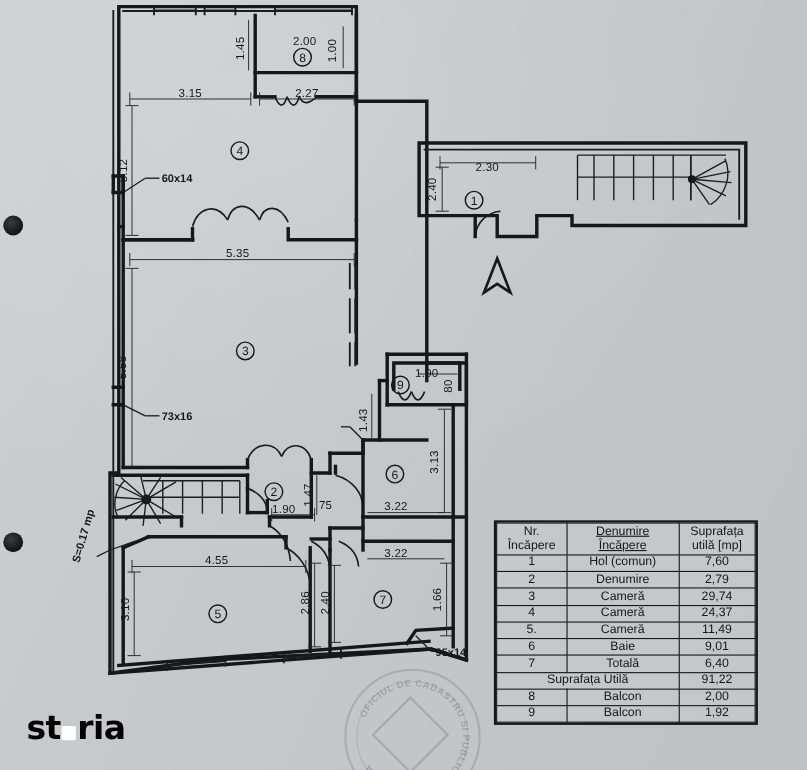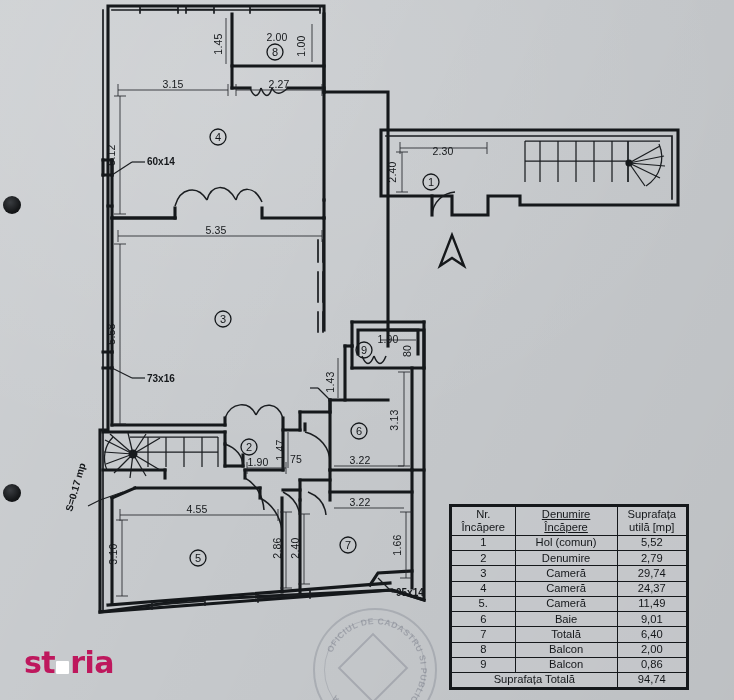--- a/index.html
+++ b/index.html
@@ -29,37 +29,36 @@
   .t-dim{font-size:10.5px;letter-spacing:0.2px;}
   .t-num{font-size:11px;font-weight:400;}
   .t-note{font-size:10px;font-weight:700;}
 
   
   #area-table{
     position:absolute;left:449px;top:473px;width:240px;
     border:2.2px solid #15181b;
     background:rgba(200,203,206,0.55);
     box-sizing:border-box;
-    margin-top:31px;
   }
   #area-table table{border-collapse:collapse;width:100%;}
   #area-table td,#area-table th{
     border:1px solid #15181b;
     font-size:11.2px;color:#15181b;text-align:center;
     padding:0.5px 2px;line-height:1.18;font-weight:400;
   }
   #area-table th{font-weight:400;line-height:1.16;padding:1px 2px;}
   .col-nr{width:62px;}
   .col-name{width:108px;text-decoration:underline;}
   .col-area{width:68px;}
   .rowsum td{font-weight:700;}
   
   #storia-logo{
     position:absolute;left:24px;top:645px;
-    font-size:30px;font-weight:700;color:#be185d;letter-spacing:-0.5px;
+    font-size:30px;font-weight:700;color:#000000;letter-spacing:-0.5px;
     font-family:"DejaVu Sans", sans-serif;
     user-select:none;
   }
   #storia-logo .sq{
     display:inline-block;width:13px;height:13px;background:#ffffff;
     margin:0 1px -1px 1px;border-radius:1px;
   }
   .hole{
     position:absolute;width:18px;height:18px;border-radius:50%;
     background:radial-gradient(circle at 40% 35%, #3a3d41 0%, #16181a 60%, #0b0c0d 100%);
@@ -450,21 +449,21 @@
           <th class="col-area">
             <div>Suprafața</div>
             <div>utilă [mp]</div>
           </th>
         </tr>
       </thead>
       <tbody id="tbody">
           <tr>
             <td>1</td>
             <td>Hol (comun)</td>
-            <td>5,52</td>
+            <td>7,60</td>
           </tr>
           <tr>
             <td>2</td>
             <td>Denumire</td>
             <td>2,79</td>
           </tr>
           <tr>
             <td>3</td>
             <td>Cameră</td>
             <td>29,74</td>
@@ -482,32 +481,32 @@
           <tr>
             <td>6</td>
             <td>Baie</td>
             <td>9,01</td>
           </tr>
           <tr>
             <td>7</td>
             <td>Totală</td>
             <td>6,40</td>
           </tr>
+          <tr class="rowsum">
+            <td colspan="2">Suprafața Utilă</td>
+            <td>91,22</td>
+          </tr>
           <tr>
             <td>8</td>
             <td>Balcon</td>
             <td>2,00</td>
           </tr>
           <tr>
             <td>9</td>
             <td>Balcon</td>
-            <td>0,86</td>
-          </tr>
-          <tr class="rowsum">
-            <td colspan="2">Suprafața Totală</td>
-            <td>94,74</td>
+            <td>1,92</td>
           </tr>
         </tbody>
     </table>
   </div>
 
   <div id="storia-logo">st<span class="sq"></span>ria</div>
 </div>
 
 </body></html>

